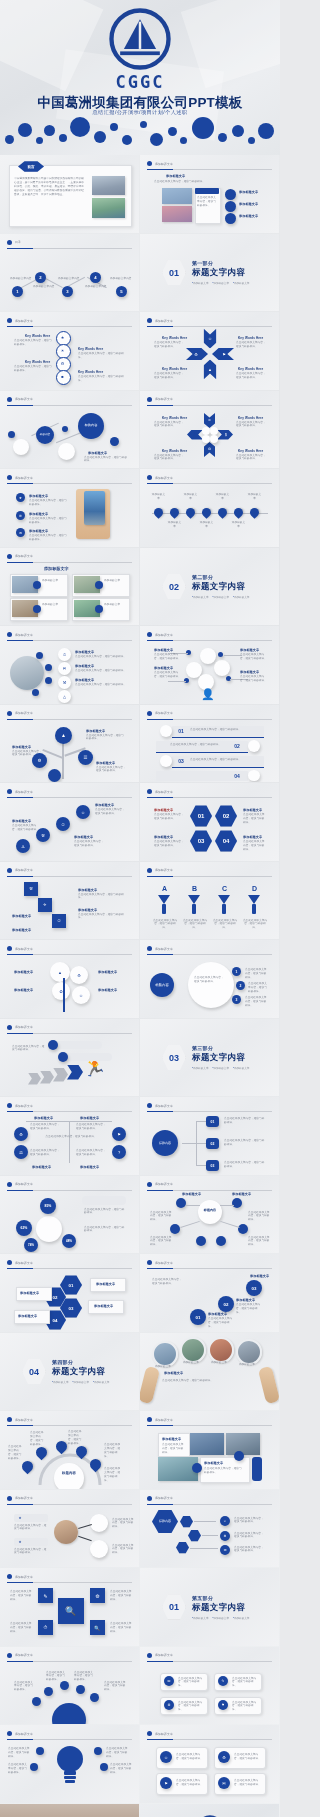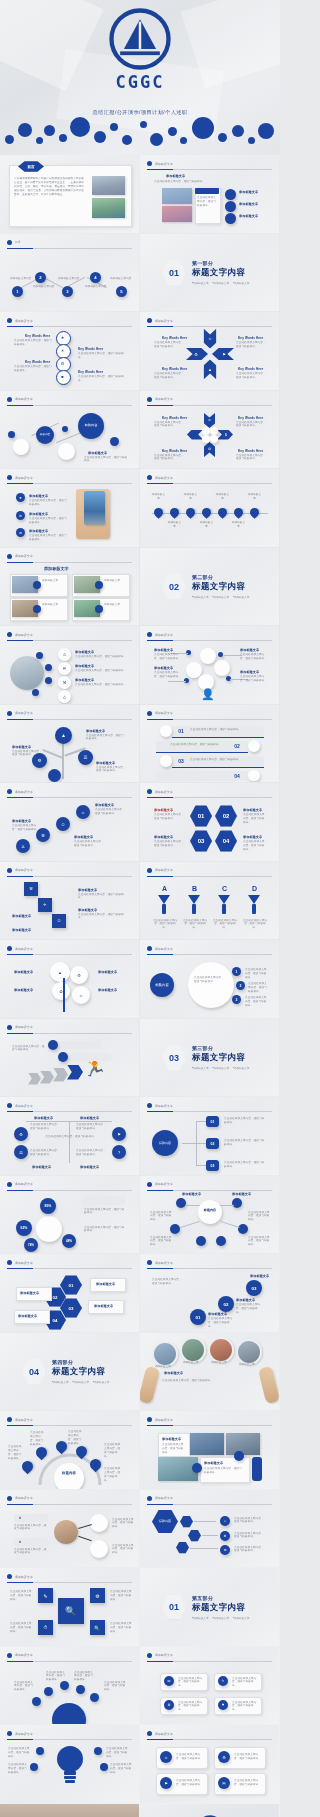--- a/index.html
+++ b/index.html
@@ -94,20 +94,21 @@
     <div class="poly" style="left:60px;top:60px;width:160px;height:70px;background:rgba(255,255,255,.25);transform:rotate(8deg);"></div>
 
     <svg class="logo" viewBox="0 0 100 100">
       <circle cx="50" cy="50" r="46" fill="none" stroke="#1c4296" stroke-width="7"></circle>
       <path d="M50 18 L76 66 L24 66 Z" fill="#1c4296"></path>
       <path d="M50 22 L50 66" stroke="#eceef0" stroke-width="4"></path>
       <rect x="18" y="70" width="64" height="6" fill="#1c4296"></rect>
     </svg>
 
     <div class="brandmark">CGGC</div>
+    <div class="htitle">中国葛洲坝集团有限公司PPT模板</div>
     <div class="hsub">总结汇报/公开演示/项目计划/个人述职</div>
 
     <div class="dots">
       <div class="dot" style="left:5px;top:22px;width:9px;height:9px;"></div>
       <div class="dot" style="left:18px;top:10px;width:14px;height:14px;"></div>
       <div class="dot" style="left:36px;top:24px;width:7px;height:7px;"></div>
       <div class="dot" style="left:44px;top:12px;width:11px;height:11px;"></div>
       <div class="dot" style="left:59px;top:21px;width:8px;height:8px;"></div>
       <div class="dot" style="left:70px;top:4px;width:20px;height:20px;"></div>
       <div class="dot" style="left:94px;top:18px;width:12px;height:12px;"></div>

